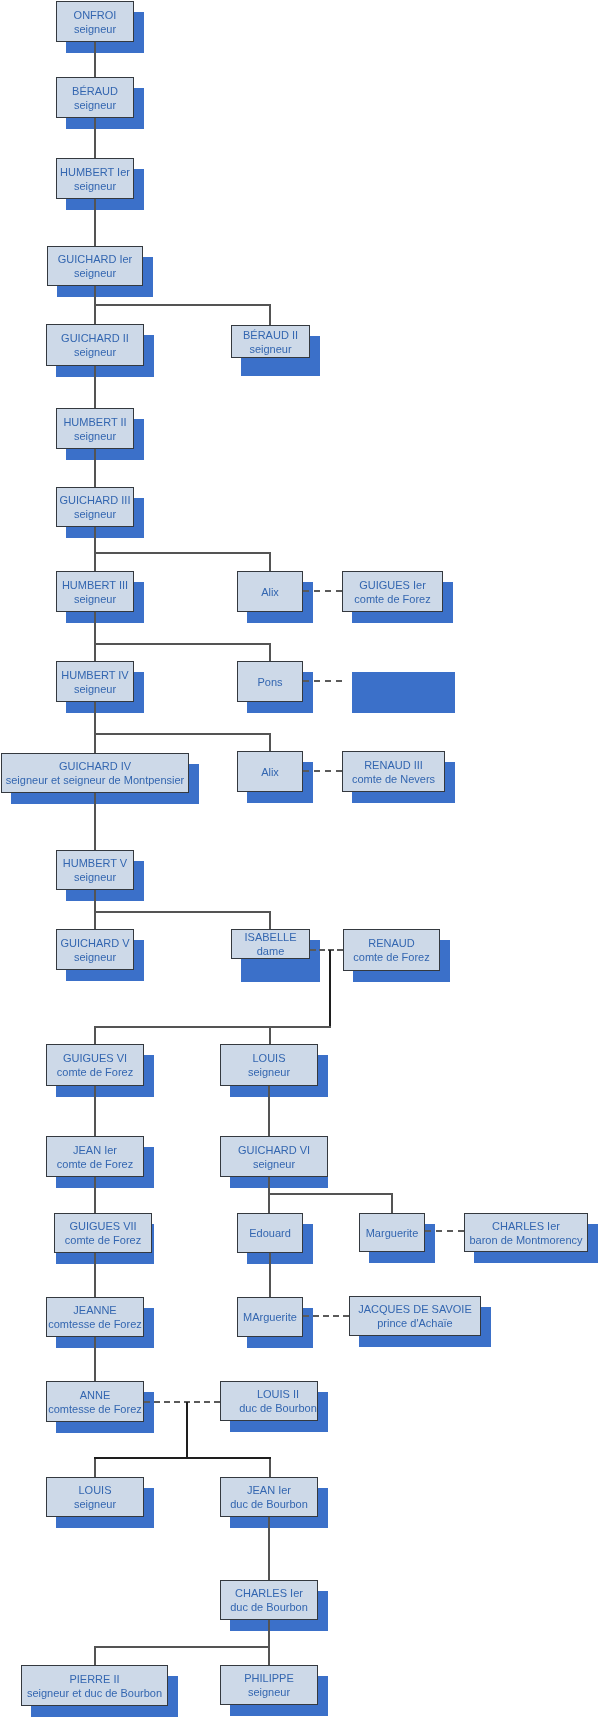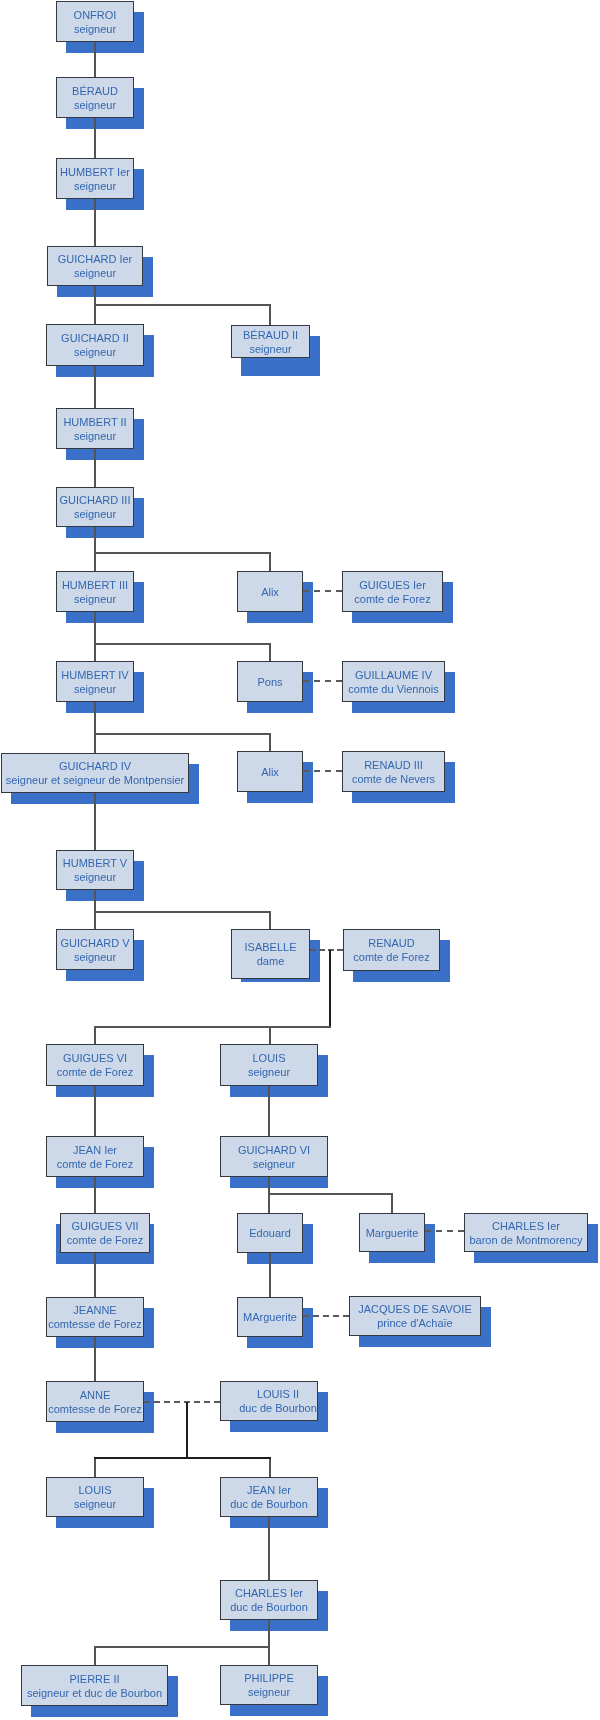--- a/index.html
+++ b/index.html
@@ -162,44 +162,40 @@
       <span class="node-title">GUIGUES Ier</span>
       <span class="node-subtitle">comte de Forez</span>
     </div>
     <div class="node" style="left: 56px; top: 661px; width: 78px; height: 41px; background: rgb(205, 217, 232); border-color: rgb(52, 57, 63); color: rgb(51, 102, 176);">
       <span class="node-title">HUMBERT IV</span>
       <span class="node-subtitle">seigneur</span>
     </div>
     <div class="node" style="left: 237px; top: 661px; width: 66px; height: 41px; background: rgb(205, 217, 232); border-color: rgb(52, 57, 63); color: rgb(51, 102, 176);">
       <span class="node-title">Pons</span>
     </div>
-    <div class="node" style="left: 342px; top: 661px; width: 103px; height: 41px; background: rgb(205, 217, 232); border-color: rgb(52, 57, 63); color: rgb(51, 102, 176);">
-      <span class="node-title">GUILLAUME IV</span>
-      <span class="node-subtitle">comte du Viennois</span>
-    </div>
     <div class="node" style="left: 1px; top: 753px; width: 188px; height: 40px; background: rgb(205, 217, 232); border-color: rgb(52, 57, 63); color: rgb(51, 102, 176);">
       <span class="node-title">GUICHARD IV</span>
       <span class="node-subtitle">seigneur et seigneur de Montpensier</span>
     </div>
     <div class="node" style="left: 237px; top: 751px; width: 66px; height: 41px; background: rgb(205, 217, 232); border-color: rgb(52, 57, 63); color: rgb(51, 102, 176);">
       <span class="node-title">Alix</span>
     </div>
     <div class="node" style="left: 342px; top: 751px; width: 103px; height: 41px; background: rgb(205, 217, 232); border-color: rgb(52, 57, 63); color: rgb(51, 102, 176);">
       <span class="node-title">RENAUD III</span>
       <span class="node-subtitle">comte de Nevers</span>
     </div>
     <div class="node" style="left: 56px; top: 850px; width: 78px; height: 40px; background: rgb(205, 217, 232); border-color: rgb(52, 57, 63); color: rgb(51, 102, 176);">
       <span class="node-title">HUMBERT V</span>
       <span class="node-subtitle">seigneur</span>
     </div>
     <div class="node" style="left: 56px; top: 929px; width: 78px; height: 41px; background: rgb(205, 217, 232); border-color: rgb(52, 57, 63); color: rgb(51, 102, 176);">
       <span class="node-title">GUICHARD V</span>
       <span class="node-subtitle">seigneur</span>
     </div>
-    <div class="node" style="left: 231px; top: 929px; width: 79px; height: 50px; background: rgb(205, 217, 232); border-color: rgb(52, 57, 63); color: rgb(51, 102, 176);">
+    <div class="node" style="left: 231px; top: 929px; width: 79px; height: 30px; background: rgb(205, 217, 232); border-color: rgb(52, 57, 63); color: rgb(51, 102, 176);">
       <span class="node-title">ISABELLE</span>
       <span class="node-subtitle">dame</span>
     </div>
     <div class="node" style="left: 343px; top: 929px; width: 97px; height: 42px; background: rgb(205, 217, 232); border-color: rgb(52, 57, 63); color: rgb(51, 102, 176);">
       <span class="node-title">RENAUD</span>
       <span class="node-subtitle">comte de Forez</span>
     </div>
     <div class="node" style="left: 46px; top: 1044px; width: 98px; height: 42px; background: rgb(205, 217, 232); border-color: rgb(52, 57, 63); color: rgb(51, 102, 176);">
       <span class="node-title">GUIGUES VI</span>
       <span class="node-subtitle">comte de Forez</span>
@@ -209,21 +205,21 @@
       <span class="node-subtitle">seigneur</span>
     </div>
     <div class="node" style="left: 46px; top: 1136px; width: 98px; height: 41px; background: rgb(205, 217, 232); border-color: rgb(52, 57, 63); color: rgb(51, 102, 176);">
       <span class="node-title">JEAN Ier</span>
       <span class="node-subtitle">comte de Forez</span>
     </div>
     <div class="node" style="left: 220px; top: 1136px; width: 108px; height: 41px; background: rgb(205, 217, 232); border-color: rgb(52, 57, 63); color: rgb(51, 102, 176);">
       <span class="node-title">GUICHARD VI</span>
       <span class="node-subtitle">seigneur</span>
     </div>
-    <div class="node" style="left: 60px; top: 1213px; width: 90px; height: 40px; background: rgb(205, 217, 232); border-color: rgb(52, 57, 63); color: rgb(51, 102, 176);">
+    <div class="node" style="left: 54px; top: 1213px; width: 98px; height: 40px; background: rgb(205, 217, 232); border-color: rgb(52, 57, 63); color: rgb(51, 102, 176);">
       <span class="node-title">GUIGUES VII</span>
       <span class="node-subtitle">comte de Forez</span>
     </div>
     <div class="node" style="left: 237px; top: 1213px; width: 66px; height: 40px; background: rgb(205, 217, 232); border-color: rgb(52, 57, 63); color: rgb(51, 102, 176);">
       <span class="node-title">Edouard</span>
     </div>
     <div class="node" style="left: 359px; top: 1213px; width: 66px; height: 39px; background: rgb(205, 217, 232); border-color: rgb(52, 57, 63); color: rgb(51, 102, 176);">
       <span class="node-title">Marguerite</span>
     </div>
     <div class="node" style="left: 464px; top: 1213px; width: 124px; height: 39px; background: rgb(205, 217, 232); border-color: rgb(52, 57, 63); color: rgb(51, 102, 176);">

